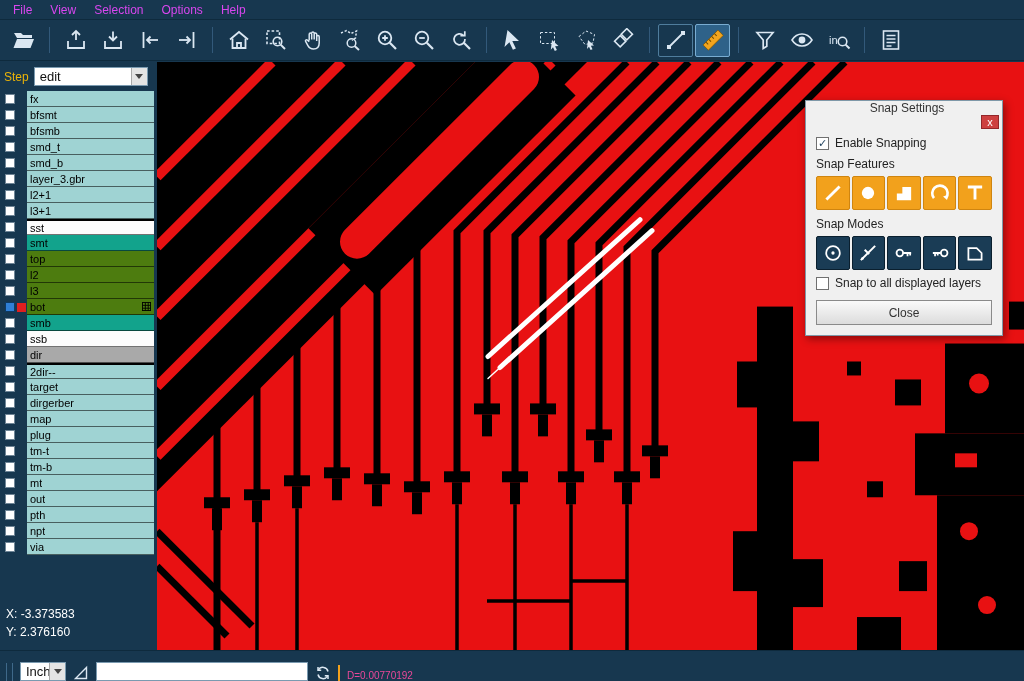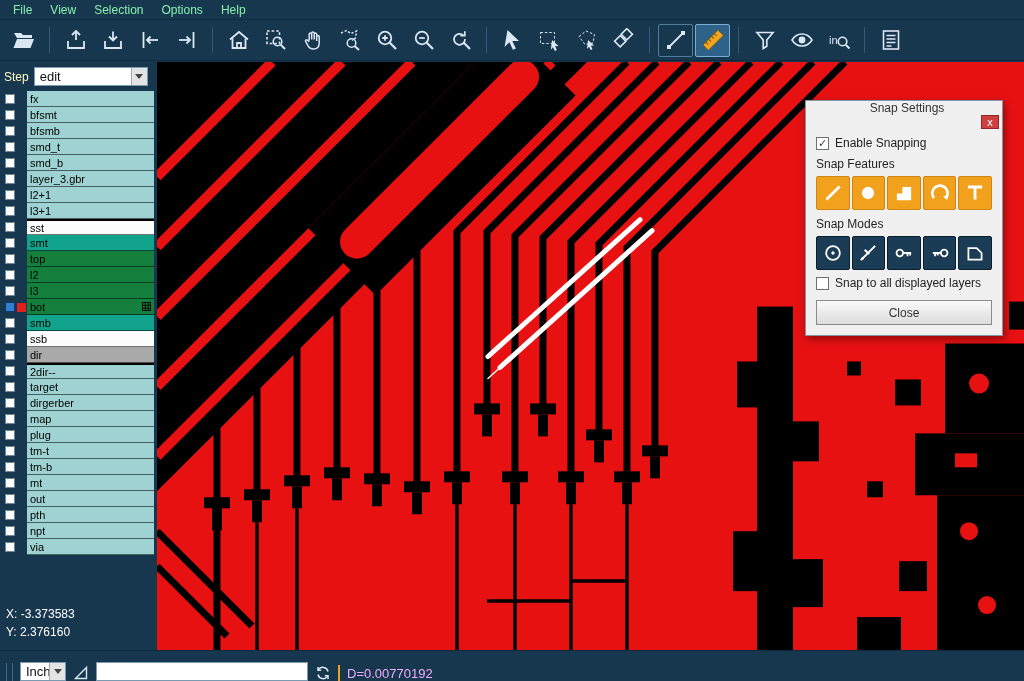--- a/index.html
+++ b/index.html
@@ -3,37 +3,37 @@
 <meta charset="utf-8">
 <style>
   * { margin:0; padding:0; box-sizing:border-box; }
   html,body { width:1024px; height:681px; overflow:hidden; }
   body { font-family:"Liberation Sans", sans-serif; background:#17374f; }
   .app { position:relative; width:1024px; height:681px; background:#17374f; overflow:hidden; }
 
   
   .menubar { height:20px; display:flex; align-items:center; padding-left:4px;
              background:#17374f; border-bottom:1px solid #0e2a3d; }
-  .menu-item { color:#86efac; font-size:12px; padding:0 9px; line-height:20px; cursor:default; }
+  .menu-item { color:#d946ef; font-size:12px; padding:0 9px; line-height:20px; cursor:default; }
 
   
   .toolbar { height:41px; display:flex; align-items:center; padding-left:5px;
              background:#17374f; border-bottom:1px solid #0e2a3d; }
   .tb-btn { width:35px; height:33px; display:flex; align-items:center; justify-content:center;
             margin:0 1px; border-radius:2px; }
   .tb-btn svg { width:24px; height:24px; }
   .tb-btn.framed { border:1px solid #4f7d9d; }
   .tb-btn.active { background:#2e6289; border:1px solid #79add2; }
   .tb-sep { width:1px; height:26px; background:#0b2434; border-right:1px solid #32597a; margin:0 7px; }
 
   
   .left-panel { position:absolute; top:62px; left:0; width:157px; bottom:31px;
                 background:#17374f; display:flex; flex-direction:column; }
   .step-row { height:29px; display:flex; align-items:center; padding:0 4px; gap:5px; flex:none; }
-  .step-label { color:#fef9c3; font-size:12px; }
+  .step-label { color:#eab308; font-size:12px; }
   .select { position:relative; background:#fff; border:1px solid #7a9ab0; height:19px;
             font-size:13px; color:#111; display:flex; align-items:center; padding:0 18px 0 5px; }
   .step-select { width:114px; }
   .select .arrow { position:absolute; right:0; top:0; bottom:0; width:16px; background:#e4e4e4;
                    border-left:1px solid #a9a9a9; display:flex; align-items:center; justify-content:center; }
   .select .arrow::after { content:""; border:4px solid transparent; border-top:5px solid #444; margin-top:4px; }
 
   .layer-list { flex:none;text-align:right; }
   .layer-row { height:16px; display:flex; align-items:stretch; }
   .layer-row.group-start .cell { border-top:2px solid #000; }
@@ -41,39 +41,39 @@
   .chk { width:10px; height:10px; background:#fff; border:1px solid #6f8596; display:inline-block; }
   .chk.sel { background:#2f7fd6; border-color:#0e3a63; }
   .swatch { width:9px; height:9px; background:#e01f1f; display:inline-block; }
   .cell { flex:1; display:flex; align-items:center; padding:0 3px; margin-right:3px;
           border-bottom:1px solid rgba(0,0,0,.55); font-size:11px; color:#000; }
   .cell .lab { white-space:nowrap; overflow:hidden; }
   .cell .gicon { margin-left:auto; display:flex; }
   .cell .gicon svg { width:9px; height:9px; }
   .c-cyan   { background:#9fd3d3; }
   .c-teal   { background:#12a38c; }
-  .c-orange { background:#15803d; }
+  .c-orange { background:#4d7c0f; }
   .c-white  { background:#fcfcfc; }
   .c-gray   { background:#a9a9a9; }
 
   .coords { margin-top:auto; padding:0 0 8px 6px; color:#fff; font-size:12px; line-height:1.55; }
 
   .canvas-wrap { position:absolute; left:157px; top:62px; right:0; bottom:31px; background:#e81112; }
   .canvas-wrap svg { display:block; width:100%; height:100%; }
 
   
   .statusbar { position:absolute; left:0; bottom:0; width:1024px; height:31px; background:#17374f;
                border-top:1px solid #0e2a3d; display:flex; align-items:flex-end; padding:0 6px; gap:7px; }
   .grip { width:7px; height:18px; border-left:1px solid #3f698a; border-right:1px solid #3f698a; }
   .unit-select { width:46px; height:19px; }
   .sb-icon { display:flex; } .sb-icon svg { width:16px; height:16px; }
   .cmd-input { width:212px; height:19px; border:1px solid #7a9ab0; background:#fff; font-size:12px;
                padding:0 4px; font-family:"Liberation Sans",sans-serif; }
   .orange-sep { width:2px; height:16px; background:#f2a11c; }
-  .dist { color:#f0abfc; font-size:13px; }
+  .dist { color:#ec4899; font-size:10px; }
 
   
   .snap-dialog { position:absolute; left:805px; top:100px; width:198px; background:#f0f0f0;
                  border:1px solid #7f98a8; box-shadow:2px 3px 8px rgba(0,0,0,.4); z-index:10; }
   .sd-title { height:25px; display:flex; align-items:center; padding:0 3px 0 9px;flex-direction:column; }
   .sd-title .t { font-size:12px; color:#333; }
   .sd-close { margin-left:auto; width:18px; height:17px; background:#cd4040; border:1px solid #93262a;
               color:#fff; font-size:11px; display:flex; align-items:center; justify-content:center; }
   .sd-body { padding:4px 10px 10px 10px; }
   .cb-row { display:flex; align-items:flex-end; gap:6px; margin:6px 0; font-size:12px; color:#222; }

